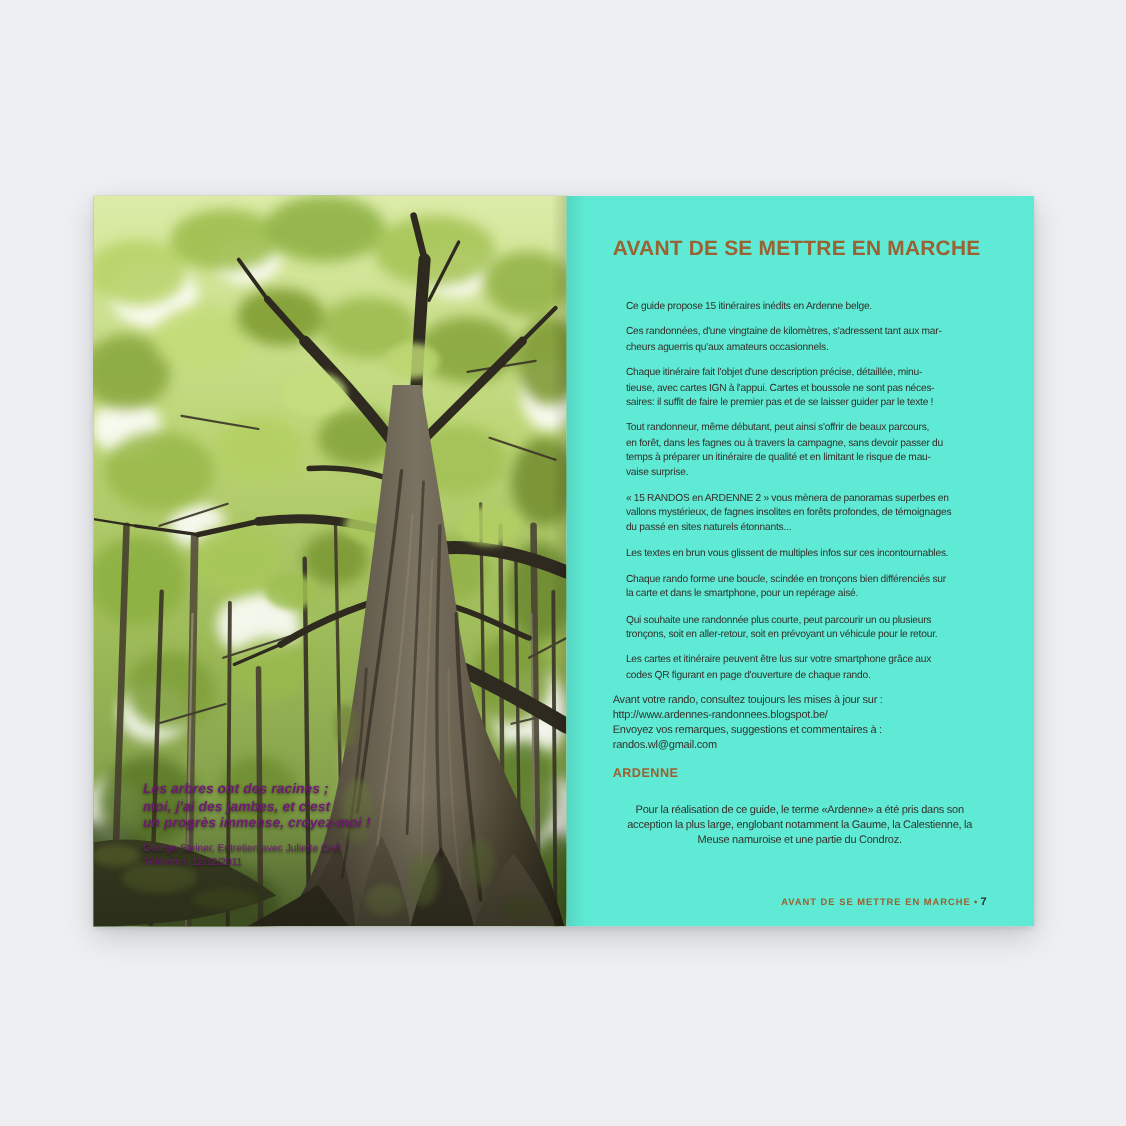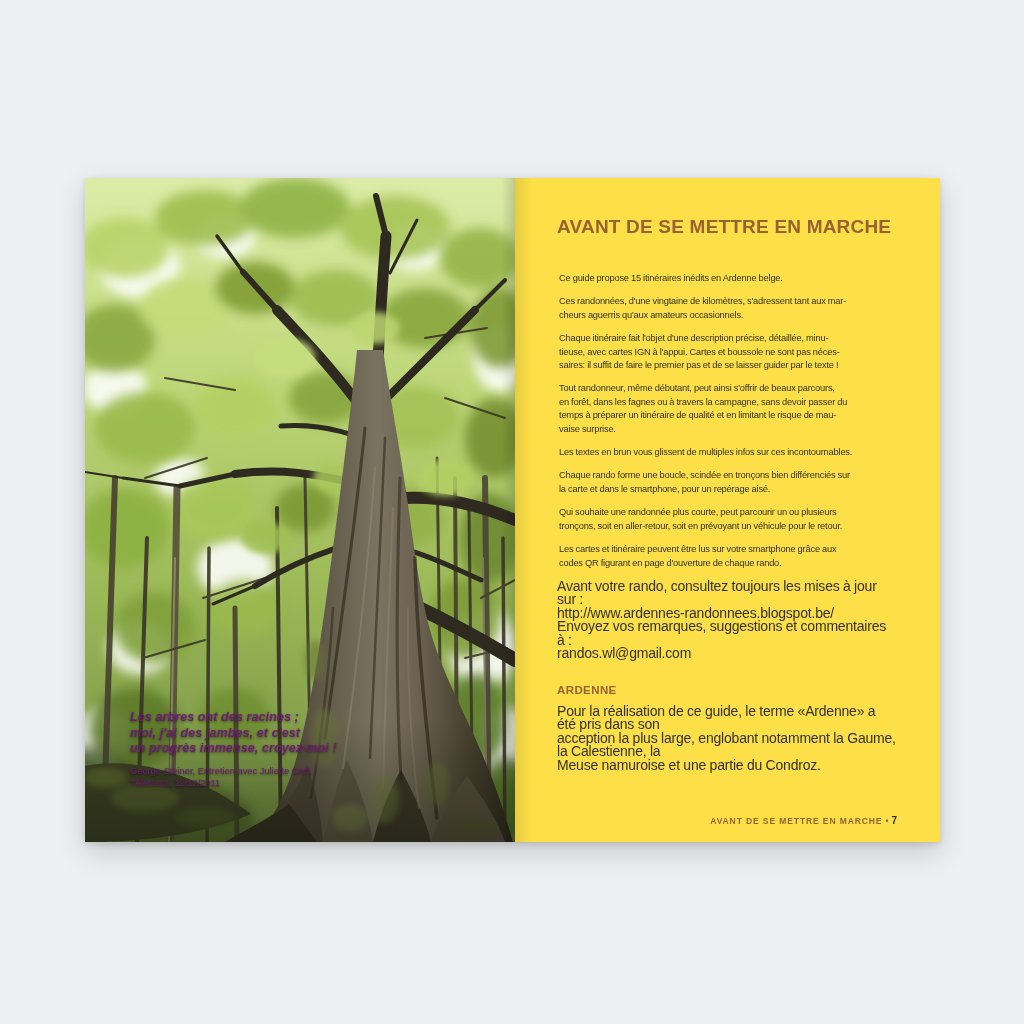--- a/index.html
+++ b/index.html
@@ -29,54 +29,54 @@
   }
   .quote-attr {
     margin-top:8px; font-size:9.3px; line-height:12.5px;
     white-space:pre-line; text-shadow:0 1px 2px rgba(0,0,0,.55);
   }
   .photo-gutter-shade {
     position:absolute; right:0; top:0; bottom:0; width:14px;
     background:linear-gradient(270deg, rgba(0,0,0,.14), rgba(0,0,0,0));
   }
   
-  .page-right { position:relative; width:425px; height:664px; background:#fde047; }
+  .page-right { position:relative; width:425px; height:664px; background:#5eead4; }
   .gutter-shade {
     position:absolute; left:0; top:0; bottom:0; width:18px;
     background:linear-gradient(90deg, rgba(0,0,0,.09), rgba(0,0,0,0));
   }
   .right-inner {
     position:absolute; left:42px; right:43px; top:0; bottom:0;
     overflow:hidden; color:#35312c;
   }
   .page-title {
     margin-top:38px;
     font-size:19px; font-weight:bold; line-height:22px;
     color:#9a6133; letter-spacing:.2px;
   }
   .body-text { margin-top:34px; }
   .body-text p {
-    margin:0 0 10px 2px;
+    margin:0 0 10px 12px;
     font-size:9.3px; line-height:13.4px;
     letter-spacing:-.2px; word-spacing:-.2px;
     white-space:pre-line;
   }
   .section-heading {
     margin-top:16px;
     font-size:11.5px; font-weight:bold; line-height:14px;
     color:#9a6133; letter-spacing:.4px;
   }
   .section-body {
     margin-top:8px;
-    font-size:14px; line-height:13.5px;
+    font-size:10px; line-height:13.5px;
     letter-spacing:-.2px; word-spacing:-.2px;
     white-space:pre-line;
   }
-  .section-heading.second { margin-top:22px; }
-  .section-body.second { margin-top:8px; line-height:13.4px; }
+  .section-heading.second { margin-top:12px; }
+  .section-body.second { margin-top:20px; line-height:13.4px;text-align:center; }
   .page-footer {
     position:absolute; right:0; bottom:16px;
     font-size:8.5px; font-weight:bold; letter-spacing:.9px;
     color:#9a6133; white-space:nowrap;
   }
   .page-footer .sep { margin:0 3px; color:#8a5a30; letter-spacing:0; }
   .page-footer .pagenum { color:#2e2a24; font-size:10px; letter-spacing:0; }
 </style>
 </head>
 <body>
@@ -279,20 +279,23 @@
         <p>Ce guide propose 15 itinéraires inédits en Ardenne belge.</p>
         <p>Ces randonnées, d'une vingtaine de kilomètres, s'adressent tant aux mar-
 cheurs aguerris qu'aux amateurs occasionnels.</p>
         <p>Chaque itinéraire fait l'objet d'une description précise, détaillée, minu-
 tieuse, avec cartes IGN à l'appui. Cartes et boussole ne sont pas néces-
 saires: il suffit de faire le premier pas et de se laisser guider par le texte !</p>
         <p>Tout randonneur, même débutant, peut ainsi s'offrir de beaux parcours,
 en forêt, dans les fagnes ou à travers la campagne, sans devoir passer du
 temps à préparer un itinéraire de qualité et en limitant le risque de mau-
 vaise surprise.</p>
+        <p>« 15 RANDOS en ARDENNE 2 » vous mènera de panoramas superbes en
+vallons mystérieux, de fagnes insolites en forêts profondes, de témoignages
+du passé en sites naturels étonnants...</p>
         <p>Les textes en brun vous glissent de multiples infos sur ces incontournables.</p>
         <p>Chaque rando forme une boucle, scindée en tronçons bien différenciés sur
 la carte et dans le smartphone, pour un repérage aisé.</p>
         <p>Qui souhaite une randonnée plus courte, peut parcourir un ou plusieurs
 tronçons, soit en aller-retour, soit en prévoyant un véhicule pour le retour.</p>
         <p>Les cartes et itinéraire peuvent être lus sur votre smartphone grâce aux
 codes QR figurant en page d'ouverture de chaque rando.</p>
       </div>
 
       <div class="section-body">Avant votre rando, consultez toujours les mises à jour sur :

